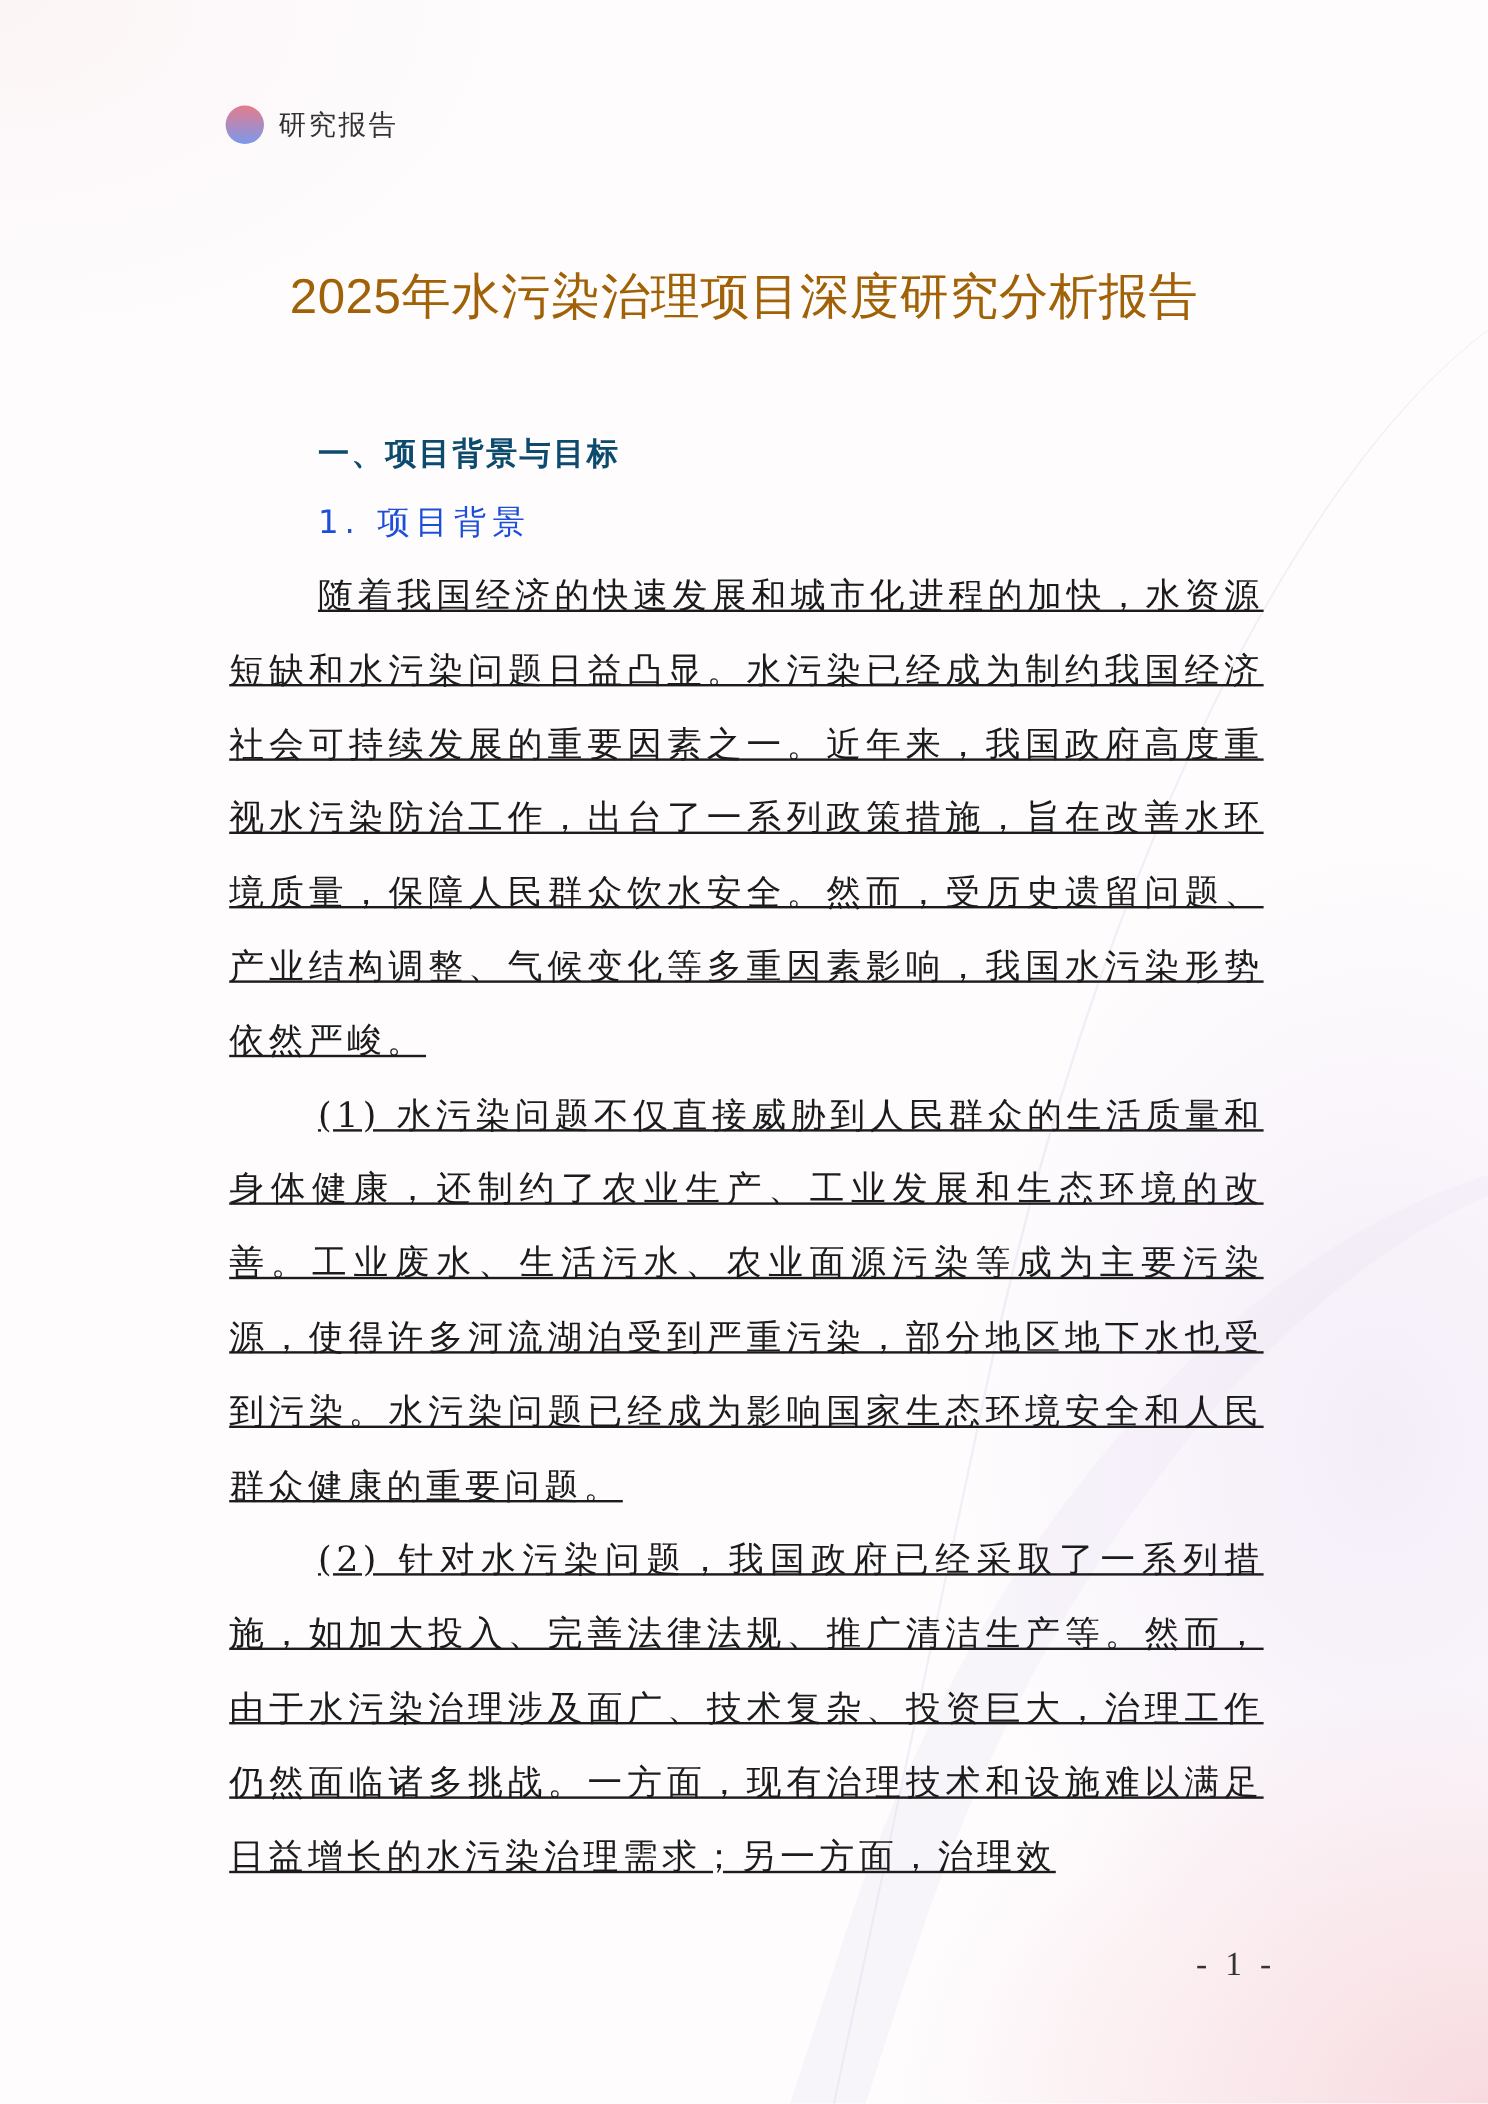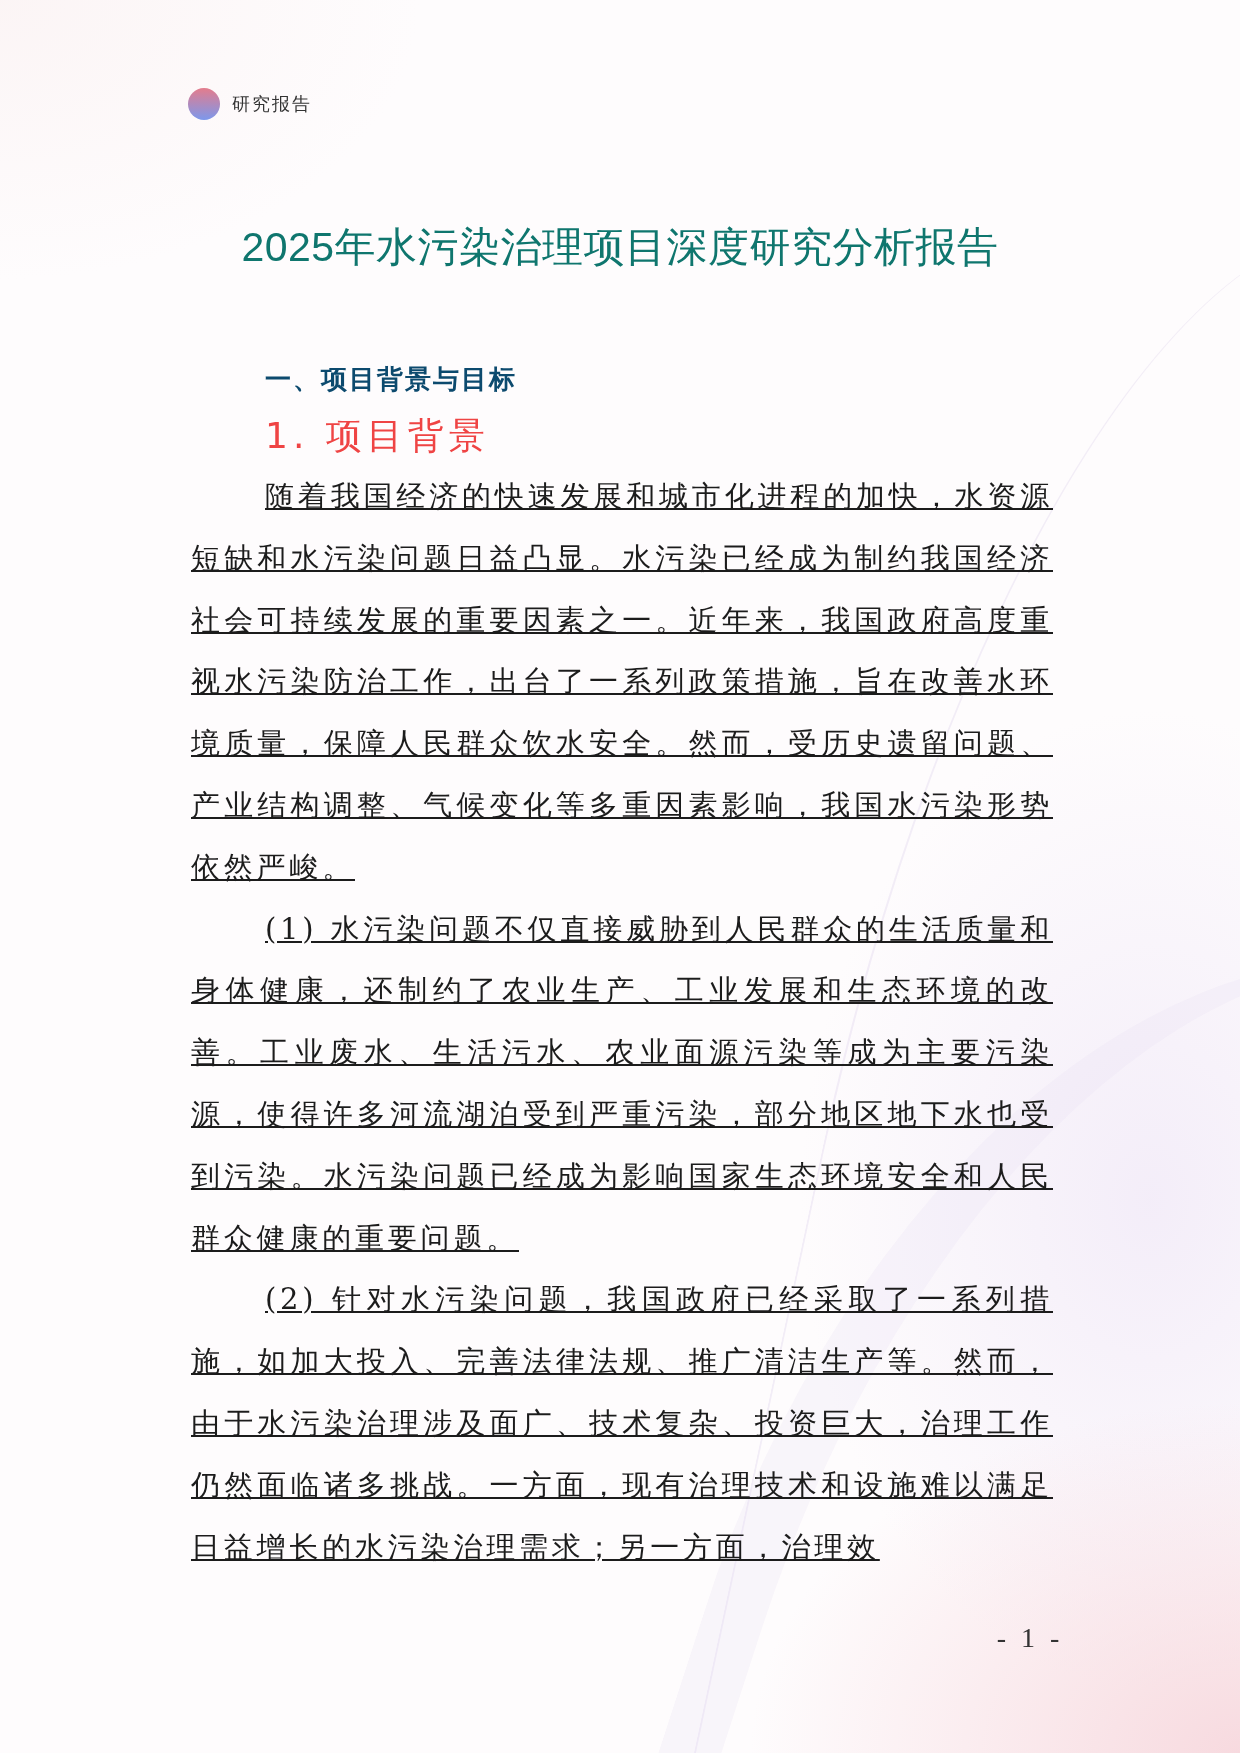--- a/index.html
+++ b/index.html
@@ -32,37 +32,37 @@
   .header-badge {
     position: absolute; left: 188px; top: 88px; height: 32px;
     display: flex; align-items: center; gap: 12px;
   }
   .badge-dot {
     width: 32px; height: 32px; border-radius: 50%;
     background: linear-gradient(180deg, #e47c8c 0%, #7c98ec 100%);
   }
   .badge-label {
     font-family: "DejaVu Serif", "Liberation Serif", serif;
-    font-size: 18px; color: #333; letter-spacing: 2px;
+    font-size: 23px; color: #333; letter-spacing: 2px;
   }
 
   .title {
     position: absolute; left: 0; width: 1240px; top: 220px;
     text-align: center;
     font-family: "Liberation Sans", "DejaVu Sans", sans-serif;
-    font-size: 41px; color: #0f766e; letter-spacing: 0.5px;
+    font-size: 41px; color: #a16207; letter-spacing: 0.5px;
   }
 
   .content { position: absolute; left: 191px; width: 862px; top: 355px; }
   .h1 {
     font-size: 26px; font-weight: bold; color: #0c4a6e;
     padding-left: 74px; height: 48px; line-height: 48px; letter-spacing: 2px;
   }
   .h2 {
-    font-size: 36px; color: #ef4444;
+    font-size: 27px; color: #1d4ed8;
     padding-left: 74px; height: 60px; line-height: 60px; margin-top: 3px; letter-spacing: 5px;
   }
   .para {
     font-family: "DejaVu Serif", "Liberation Serif", serif;
     font-size: 29px; line-height: 61.8px; letter-spacing: 3.8px;
     text-align: justify; text-indent: 74px; margin: 0;
     color: #1c1c1c;
     text-decoration: underline;
   }
 

